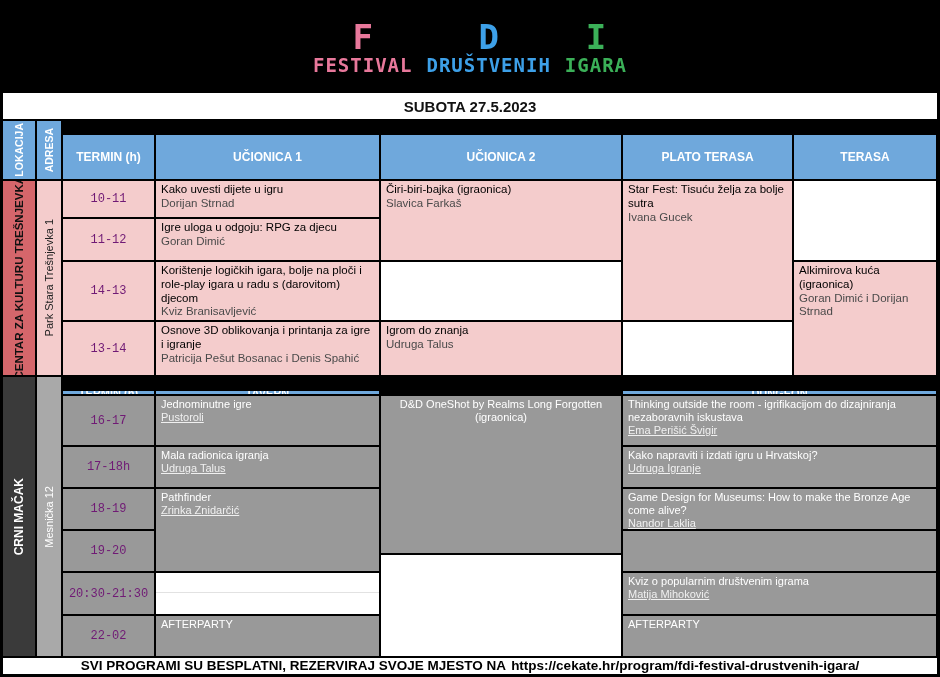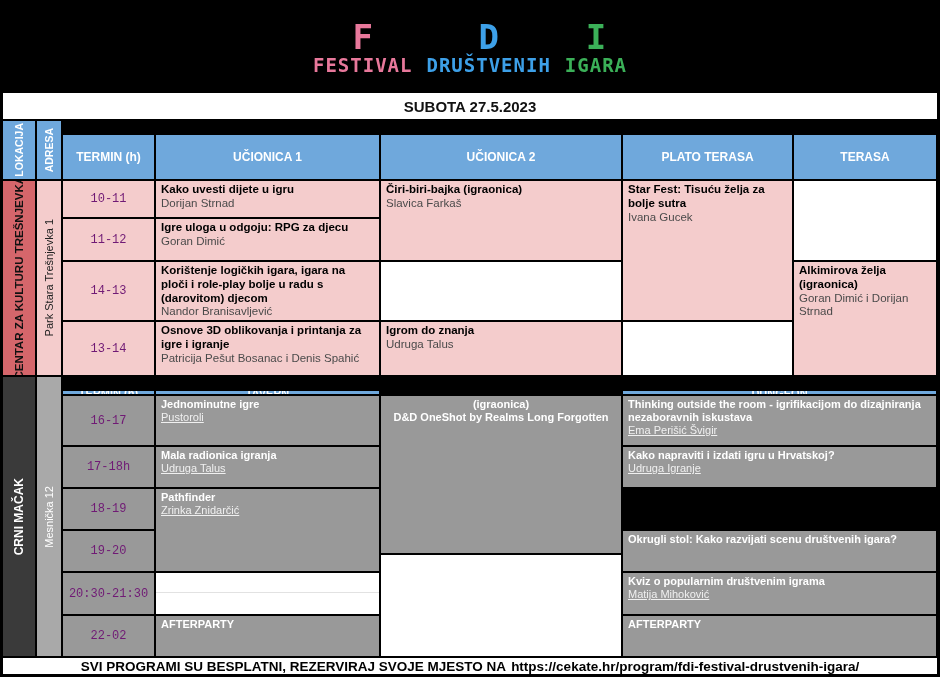--- a/index.html
+++ b/index.html
@@ -70,34 +70,34 @@
     white-space: nowrap; text-align: center;
   }
   .vert.bold { font-weight: bold; }
 
   .time {
     display: flex; align-items: center; justify-content: center;
     font-size: 12px; color: #701a75; font-family: Liberation Mono, monospace;
   }
 
   .ev { padding: 2px 5px; font-size: 11.5px; line-height: 1.2; }
-  .ev .t { font-weight: bold; }
+  .ev .t { font-weight: normal; }
   .ev-light .t { color: #000; }
   .ev-light .s { color: #4a4a4a; }
   .ev-dark  { font-size: 11px; }
   .ev-dark .t { color: #fff; }
   .ev-dark .s { color: #f0f0f0; text-decoration: underline; }
   .center-ev { text-align: center; }
 
   .split-line { border-top: 1px solid #e2e2e2; margin-top: 19px; }
 
   
   .footer {
     margin-top: 2px; flex: 1 1 auto; background: #fff;
-    display: flex; align-items: center; justify-content: center; gap: 5px;
+    display: flex; align-items: flex-start; justify-content: center; gap: 5px;
     font-weight: bold; font-size: 13.5px; color: #000;
   }
 </style>
 </head>
 <body>
 
 <div class="frame">
 
   <div class="logo-area">
     <div class="logo-group g-pink">
@@ -151,22 +151,22 @@
 
     <div class="cell pink ev ev-light" style="grid-column:4;grid-row:2">
       <div class="t">Kako uvesti dijete u igru</div>
       <div class="s">Dorijan Strnad</div>
     </div>
     <div class="cell pink ev ev-light" style="grid-column:4;grid-row:3">
       <div class="t">Igre uloga u odgoju: RPG za djecu</div>
       <div class="s">Goran Dimić</div>
     </div>
     <div class="cell pink ev ev-light" style="grid-column:4;grid-row:4">
-      <div class="t">Korištenje logičkih igara, igara na ploči i role-play bolje u radu s (darovitom) djecom</div>
-      <div class="s">Nandor Branisavljević</div>
+      <div class="t">Korištenje logičkih igara, bolje na ploči i role-play igara u radu s (darovitom) djecom</div>
+      <div class="s">Kviz Branisavljević</div>
     </div>
     <div class="cell pink ev ev-light" style="grid-column:4;grid-row:5">
       <div class="t">Osnove 3D oblikovanja i printanja za igre i igranje</div>
       <div class="s">Patricija Pešut Bosanac i Denis Spahić</div>
     </div>
 
     <div class="cell pink ev ev-light" style="grid-column:5;grid-row:2/4">
       <div class="t">Čiri-biri-bajka (igraonica)</div>
       <div class="s">Slavica Farkaš</div>
     </div>
@@ -177,21 +177,21 @@
     </div>
 
     <div class="cell pink ev ev-light" style="grid-column:6;grid-row:2/5">
       <div class="t">Star Fest: Tisuću želja za bolje sutra</div>
       <div class="s">Ivana Gucek</div>
     </div>
     <div class="cell white" style="grid-column:6;grid-row:5"></div>
 
     <div class="cell white" style="grid-column:7;grid-row:2/4"></div>
     <div class="cell pink ev ev-light" style="grid-column:7;grid-row:4/6">
-      <div class="t">Alkimirova želja (igraonica)</div>
+      <div class="t">Alkimirova kuća (igraonica)</div>
       <div class="s">Goran Dimić i Dorijan Strnad</div>
     </div>
 
     <div class="cell blue hdr hdr-sm" style="grid-column:3;grid-row:6">TERMIN (h)</div>
     <div class="cell blue hdr hdr-sm" style="grid-column:4;grid-row:6">TAVERN</div>
     <div class="cell blue hdr hdr-sm" style="grid-column:6/8;grid-row:6">DUNGEON</div>
 
     <div class="cell gray time" style="grid-column:3;grid-row:7">16-17</div>
     <div class="cell gray time" style="grid-column:3;grid-row:8">17-18h</div>
     <div class="cell gray time" style="grid-column:3;grid-row:9">18-19</div>
@@ -212,35 +212,38 @@
       <div class="s">Zrinka Znidarčić</div>
     </div>
     <div class="cell white" style="grid-column:4;grid-row:12">
       <div class="split-line"></div>
     </div>
     <div class="cell gray ev ev-dark" style="grid-column:4;grid-row:13">
       <div class="t">AFTERPARTY</div>
     </div>
 
     <div class="cell gray ev ev-dark center-ev" style="grid-column:5;grid-row:7/11">
+      <div class="t">D&amp;D OneShot by Realms Long Forgotten</div>
       <div class="t">(igraonica)</div>
-      <div class="t">D&amp;D OneShot by Realms Long Forgotten</div>
     </div>
     <div class="cell white" style="grid-column:5;grid-row:11/14"></div>
 
     <div class="cell gray ev ev-dark" style="grid-column:6/8;grid-row:7">
       <div class="t">Thinking outside the room - igrifikacijom do dizajniranja nezaboravnih iskustava</div>
       <div class="s">Ema Perišić Švigir</div>
     </div>
     <div class="cell gray ev ev-dark" style="grid-column:6/8;grid-row:8">
       <div class="t">Kako napraviti i izdati igru u Hrvatskoj?</div>
       <div class="s">Udruga Igranje</div>
     </div>
+    <div class="cell gray ev ev-dark" style="grid-column:6/8;grid-row:9">
+      <div class="t">Game Design for Museums: How to make the Bronze Age come alive?</div>
+      <div class="s">Nandor Laklia</div>
+    </div>
     <div class="cell gray ev ev-dark" style="grid-column:6/8;grid-row:10/12">
-      <div class="t">Okrugli stol: Kako razvijati scenu društvenih igara?</div>
     </div>
     <div class="cell gray ev ev-dark" style="grid-column:6/8;grid-row:12">
       <div class="t">Kviz o popularnim društvenim igrama</div>
       <div class="s">Matija Mihoković</div>
     </div>
     <div class="cell gray ev ev-dark" style="grid-column:6/8;grid-row:13">
       <div class="t">AFTERPARTY</div>
     </div>
 
   </div>

